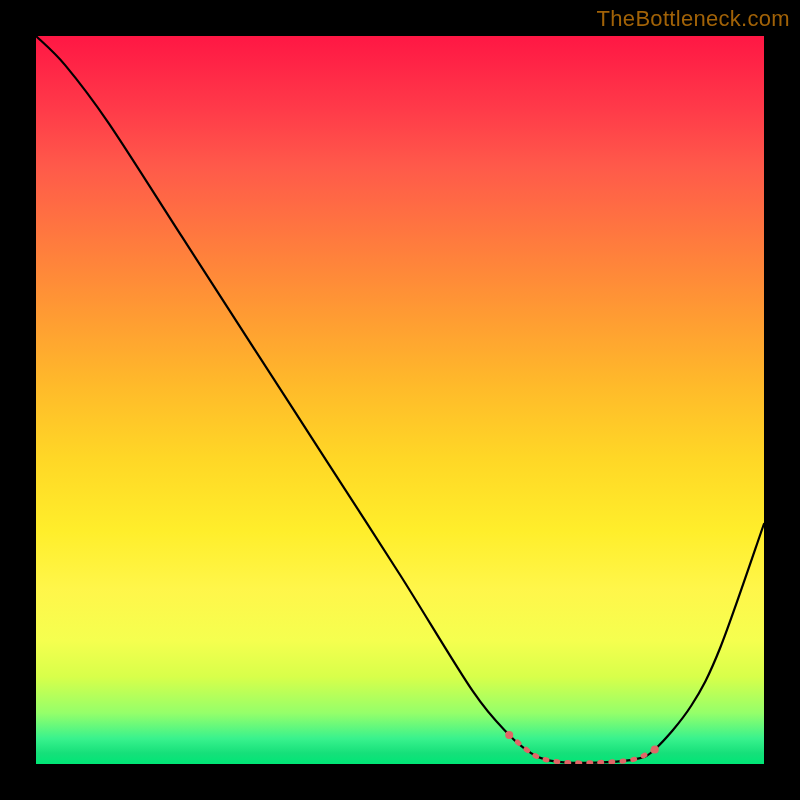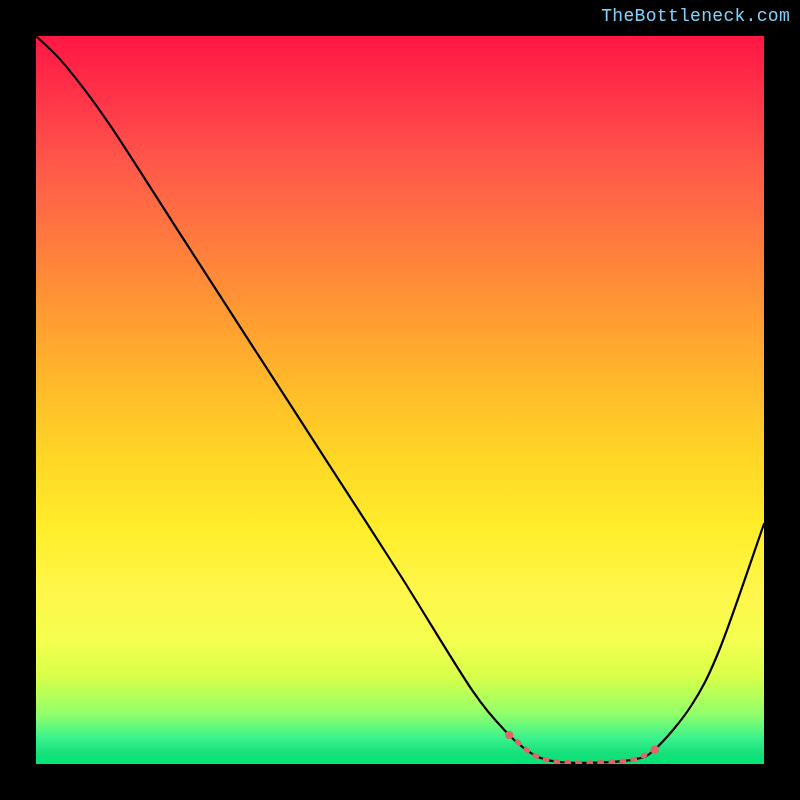--- a/index.html
+++ b/index.html
@@ -1,18 +1,18 @@
 <!DOCTYPE html>
 <html><head>
 <meta charset="utf-8">
 <style>
   * { margin: 0; padding: 0; box-sizing: border-box; }
   html, body { width: 800px; height: 800px; background: #000; font-family: Arial, sans-serif; overflow: hidden; }
   .stage { position: relative; width: 800px; height: 800px; background: #000; }
-  .watermark { position: absolute; top: 6px; right: 10px; color: #7dd3fc; font-size: 18px; font-weight: 400; letter-spacing: 0.3px; font-family: Liberation Mono, monospace; }
+  .watermark { position: absolute; top: 6px; right: 10px; color: #a16207; font-size: 22px; font-weight: 400; letter-spacing: 0.3px; }
   .plot { position: absolute; left: 36px; top: 36px; width: 728px; height: 728px; }
   .grad { position: absolute; inset: 0; background: linear-gradient(to bottom,
       #ff1744 0%,
       #ff3a49 10%,
       #ff5a4a 18%,
       #ff7a3e 28%,
       #ff9a33 38%,
       #ffba2a 48%,
       #ffd726 58%,
       #ffee2b 68%,

